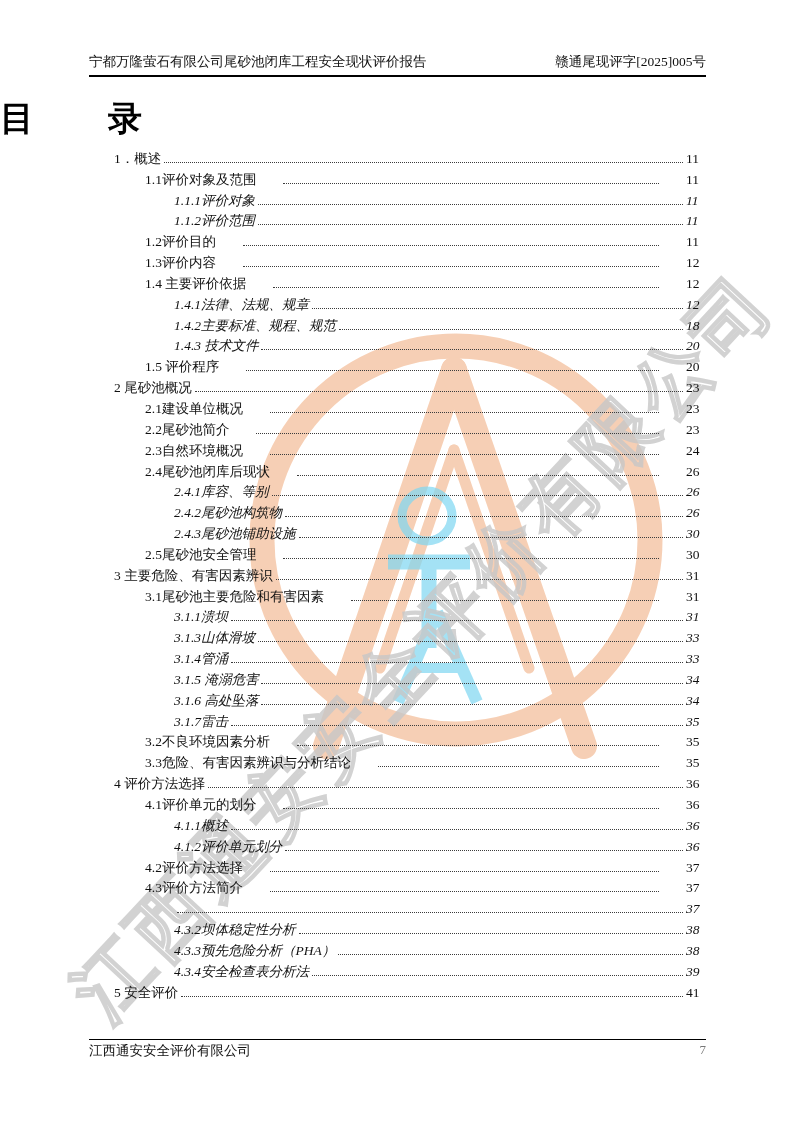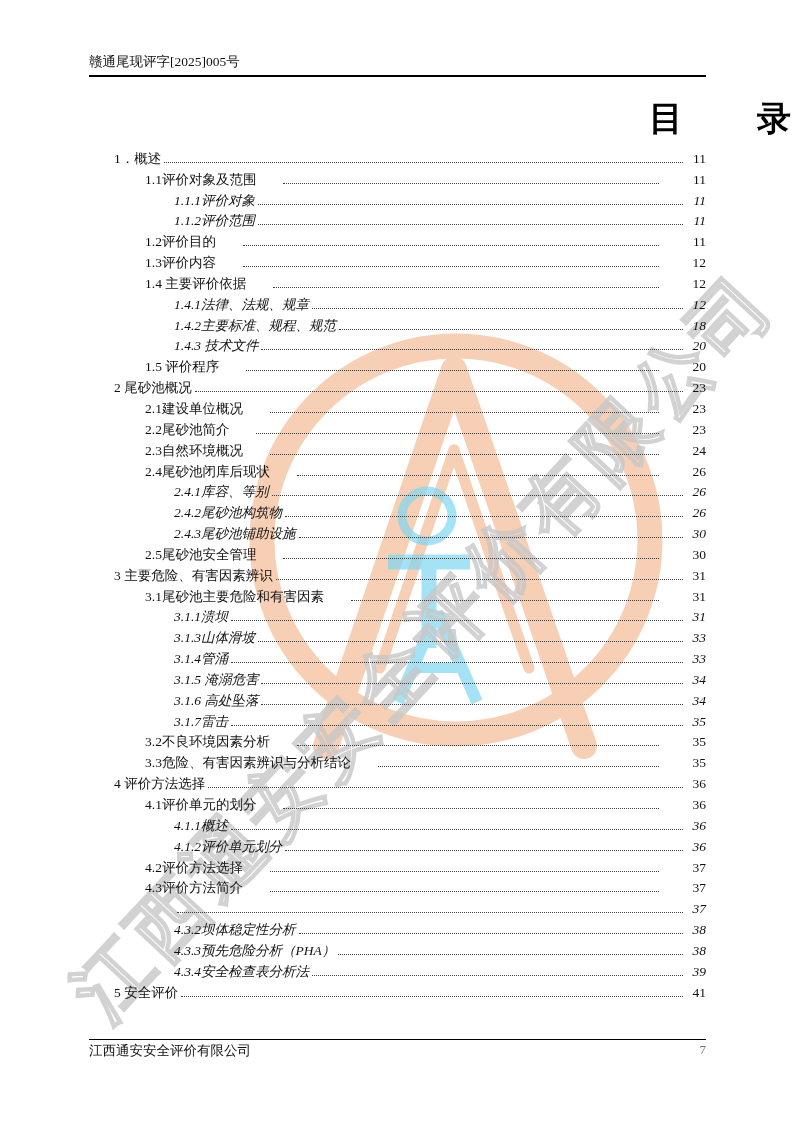--- a/index.html
+++ b/index.html
@@ -57,21 +57,21 @@
   }
   .header-rule {
     position: absolute;
     left: 89px; right: 87px; top: 75px;
     border-bottom: 2px solid #000;
   }
 
   .doc-title {
     position: absolute;
     left: 0; right: 0; top: 96px;
-    text-align: right;
+    text-align: left;
     font-size: 34px;
     font-weight: bold;
     letter-spacing: 2px;
     color: #000;
   }
 
   .toc {
     position: absolute;
     left: 89px; right: 87px; top: 146px;
   }
@@ -85,21 +85,21 @@
   .toc-row.lv0 { padding-left: 25px; }
   .toc-row.lv1 { padding-left: 56px; gap: 24px; }
   .toc-row.lv2 { padding-left: 85px; font-style: italic; }
   .toc-label { white-space: nowrap; }
   .toc-leader {
     flex: 1;
     height: 0;
     border-bottom: 1.6px dotted #3c3c3c;
     margin: 0 3px 4px 3px;
   }
-  .toc-page { min-width: 20px; text-align: right; white-space: nowrap; }
+  .toc-page { min-width: 20px; white-space: nowrap; }
 
   .footer-rule {
     position: absolute;
     left: 89px; right: 87px; top: 1039px;
     border-bottom: 1.8px solid #000;
   }
   .doc-footer {
     position: absolute;
     left: 89px; right: 87px; top: 1042px;
     display: flex;
@@ -131,20 +131,21 @@
         <path d="M437 612 L477 702" stroke-width="12"></path>
         <path d="M412 668 H463" stroke-width="10"></path>
       </g>
     </svg>
     <div class="wm-diagonal">江西通安安全评价有限公司</div>
   </div>
 
   <div class="content">
 
     <div class="doc-header">
+      <span>宁都万隆萤石有限公司尾砂池闭库工程安全现状评价报告</span>
       <span>赣通尾现评字[2025]005号</span>
     </div>
     <div class="header-rule"></div>
 
     <div class="doc-title">目　　录</div>
 
     <div class="toc">
         <div class="toc-row lv0">
     <span class="toc-label">1．概述</span>
     <span class="toc-leader"></span>

